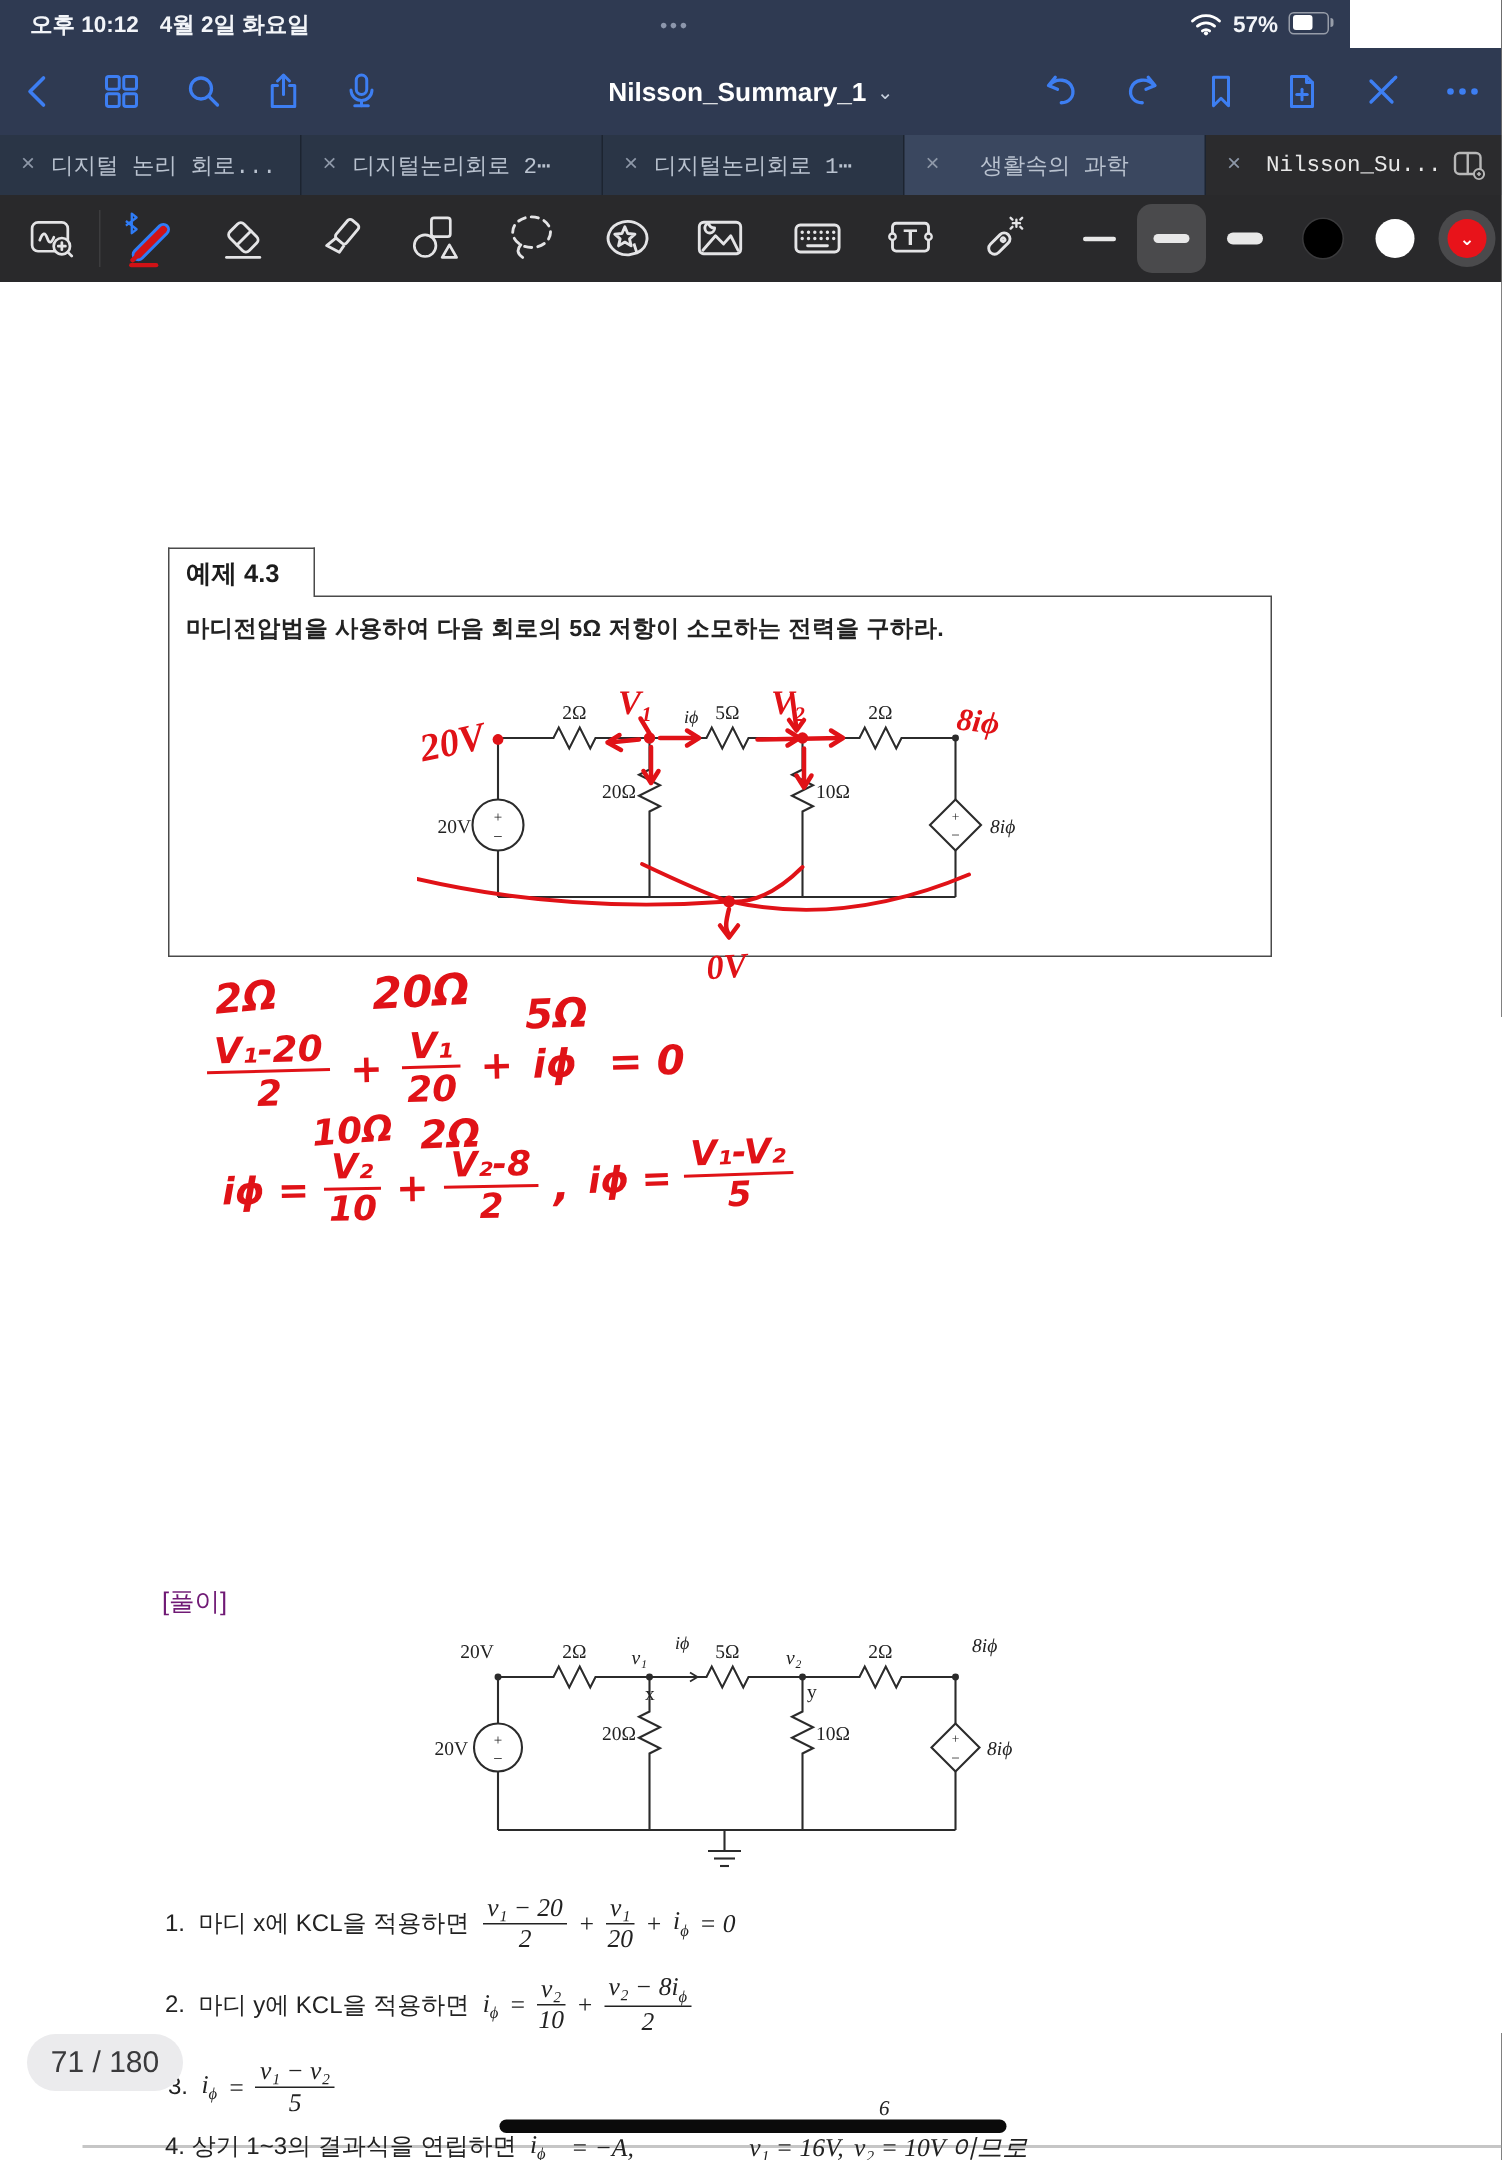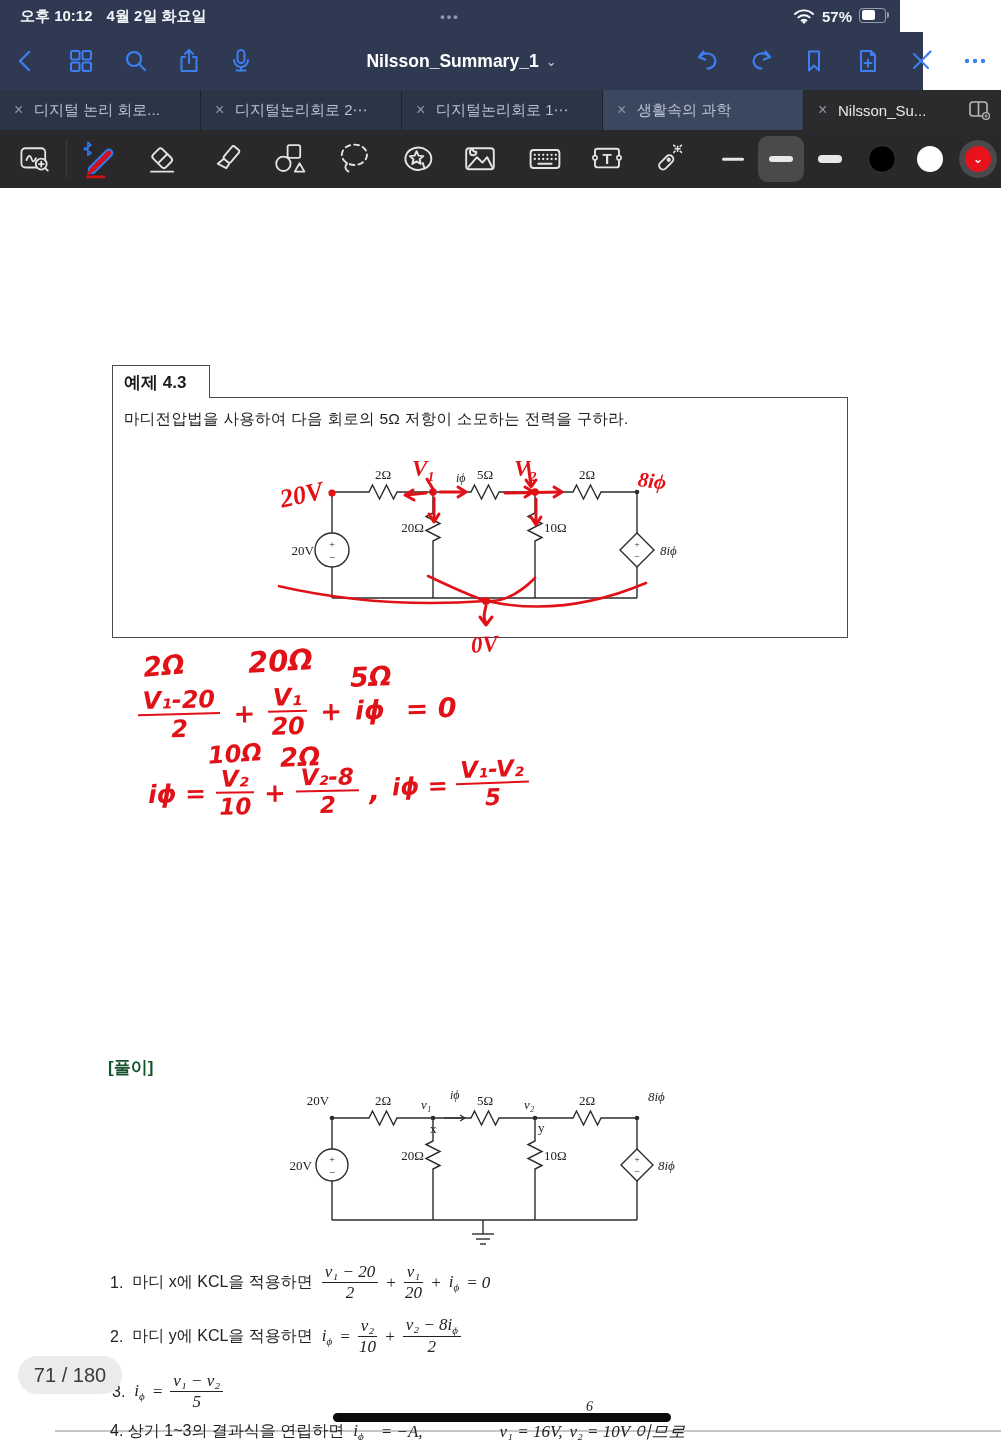--- a/index.html
+++ b/index.html
@@ -7,53 +7,53 @@
           font-family:"Liberation Sans",sans-serif;-webkit-font-smoothing:antialiased;}
   
   .statusbar{position:absolute;left:0;top:0;width:900px;height:32px;background:#2F3A52;
              display:flex;align-items:center;color:#F2F4F8;font-size:15px;font-weight:bold;}
   .statusbar .left{margin-left:20px;display:flex;gap:14px;}
   .statusbar .center{position:absolute;left:0;right:0;text-align:center;color:#8C96AC;letter-spacing:2px;font-size:13px;}
   .statusbar .right{position:absolute;right:14px;display:flex;gap:7px;}
   .batt{position:relative;width:25px;height:13px;border:1px solid rgba(255,255,255,.5);border-radius:3.5px;}
   .batt .fill{position:absolute;left:1.5px;top:1.5px;bottom:1.5px;width:55%;background:#fff;border-radius:2px;}
   .batt .nub{position:absolute;right:-4px;top:3.5px;width:2.5px;height:6px;background:rgba(255,255,255,.5);border-radius:0 2px 2px 0;}
-  .navbar{position:absolute;left:0;top:32px;width:923px;height:58px;background:#2F3A52;}
+  .navbar{position:absolute;left:0;top:32px;width:1001px;height:58px;background:#2F3A52;}
   .nicon{position:absolute;top:50%;transform:translate(-50%,-50%);cursor:pointer;}
   .navtitle{position:absolute;left:0;right:0;top:0;height:58px;display:flex;align-items:center;justify-content:center;
             color:#fff;font-size:17.5px;font-weight:bold;gap:7px;}
   .navtitle .chev{color:#C8D0DE;font-size:13px;font-weight:normal;}
   
   .tabbar{position:absolute;left:0;top:90px;width:1001px;height:40px;background:#1C2430;display:flex;}
   .tab{position:relative;width:200px;height:40px;background:#2A3546;margin-right:1px;display:flex;align-items:center;
        color:#B9C2CF;font-size:15px;cursor:pointer;}
   .tab .x{position:absolute;left:14px;color:#8E98A8;font-size:16px;}
-  .tab .lbl{flex:1;text-align:left;padding:0 34px;white-space:nowrap;overflow:hidden;}
+  .tab .lbl{flex:1;text-align:center;padding:0 34px;white-space:nowrap;overflow:hidden;font-family:Liberation Mono, monospace;}
   .tab.alt{background:#3A475F;}
   .tab.active{background:#2B2B2D;color:#E8E8E8;width:200px;margin-right:0;}
   
   .toolbar{position:absolute;left:0;top:130px;width:1001px;height:58px;background:#29292B;}
   .tool{position:absolute;top:50%;transform:translate(-50%,-50%);cursor:pointer;}
   .tsep{position:absolute;left:66px;top:10px;width:1px;height:38px;background:#3C3C3E;}
   .thin-line{width:22px;height:2.5px;border-radius:2px;background:#E8E8E8;}
   .med-wrap{width:46px;height:46px;border-radius:10px;background:#4A4A4C;display:flex;align-items:center;justify-content:center;}
   .med-line{width:24px;height:5.5px;border-radius:3px;background:#E8E8E8;}
   .thick-line{width:24px;height:8px;border-radius:4.5px;background:#E8E8E8;}
   .sw{width:26px;height:26px;border-radius:50%;}
   .sw.black{background:#000;border:1px solid #3A3A3C;}
   .sw.white{background:#fff;}
   .sw-red-wrap{width:38px;height:38px;border-radius:50%;background:#4A4A4C;display:flex;align-items:center;justify-content:center;}
   .sw.red{background:#E8131A;display:flex;align-items:center;justify-content:center;color:#fff;font-size:12px;font-weight:bold;}
   
   .content-bg{position:absolute;left:0;top:188px;width:1001px;height:1252px;background:#fff;}
   .ex-tab{position:absolute;left:112px;top:365px;width:98px;height:33px;border:1.5px solid #4A4A4A;border-bottom:none;
           display:flex;align-items:center;padding-left:11px;font-size:17px;font-weight:bold;color:#1c1c1c;box-sizing:border-box;background:#fff;z-index:2;}
   .ex-box{position:absolute;left:112px;top:397px;width:736px;height:241px;border:1.3px solid #4A4A4A;box-sizing:border-box;}
-  .problem{position:absolute;left:124px;top:409px;width:710px;font-size:15.5px;font-weight:400;color:#222;letter-spacing:.3px;}
-  .sol-label{position:absolute;left:108px;top:1056px;font-size:17px;font-weight:bold;color:#14532d;}
+  .problem{position:absolute;left:124px;top:409px;width:710px;font-size:15.5px;font-weight:700;color:#222;letter-spacing:.3px;}
+  .sol-label{position:absolute;left:108px;top:1056px;font-size:17px;font-weight:normal;color:#701a75;}
   .pagebadge{position:absolute;left:18px;top:1356px;width:104px;height:38px;background:#EBEBED;border-radius:19px;
              display:flex;align-items:center;justify-content:center;color:#3A3A3C;font-size:20px;z-index:5;}
   
   .step{position:absolute;display:flex;align-items:center;gap:9px;font-size:16px;color:#222;z-index:1;}
   .pmath{display:inline-flex;align-items:center;gap:7px;font-family:"Liberation Serif",serif;font-style:italic;font-size:17px;}
   .pmath sub{font-size:11px;font-style:italic;}
   .frac{display:inline-flex;flex-direction:column;align-items:center;line-height:1.1;}
   .frac .num{border-bottom:1.3px solid currentColor;padding:0 3px;}
   .frac .den{padding-top:1px;}
   

